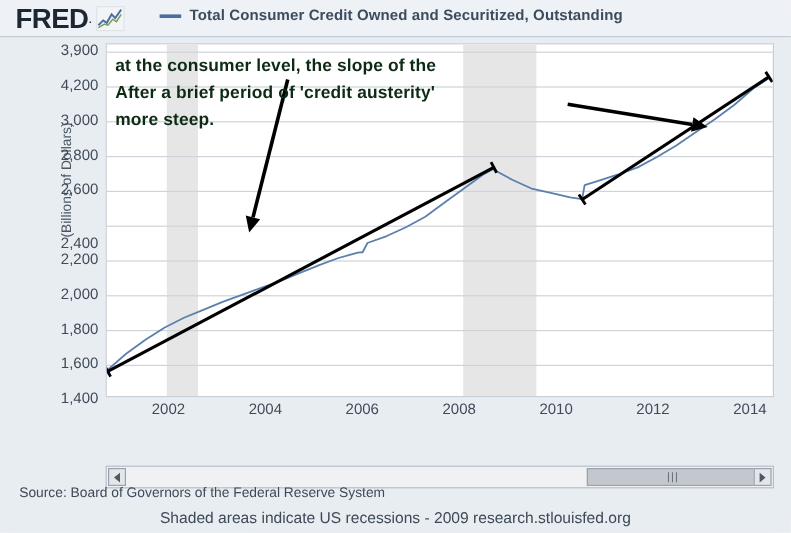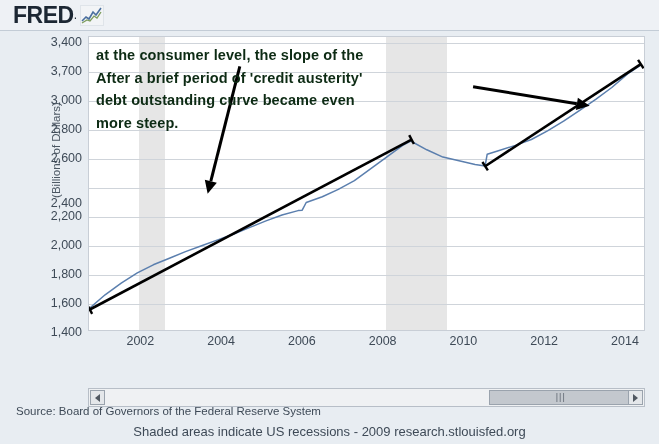--- a/index.html
+++ b/index.html
@@ -86,27 +86,31 @@
     <div class="fred-logo">
       <span class="fred-word">FRED</span>
       <span class="fred-dot">.</span>
       <span class="fred-spark">
         <svg width="22" height="19" viewBox="0 0 22 19">
           <polyline points="1,15 5,11 8,13 12,6 15,9 20,2" fill="none" stroke="#4a6f9e" stroke-width="1.6"></polyline>
           <polyline points="1,17 6,14 9,15 13,10 16,12 20,6" fill="none" stroke="#7d9c5e" stroke-width="1.3"></polyline>
         </svg>
       </span>
     </div>
+    <div class="legend">
+      <span class="legend-swatch"></span>
+      <span class="legend-label">Total Consumer Credit Owned and Securitized, Outstanding</span>
+    </div>
     <div class="header-rule"></div>
   </div>
 
   <div class="ylabel">(Billions of Dollars)</div>
   <div class="yticks">
-    <div class="ytick" style="top:6px">3,400</div>
-    <div class="ytick" style="top:35px">3,700</div>
+    <div class="ytick" style="top:6px">3,900</div>
+    <div class="ytick" style="top:35px">4,200</div>
     <div class="ytick" style="top:64px">3,000</div>
     <div class="ytick" style="top:93px">2,800</div>
     <div class="ytick" style="top:122px">2,600</div>
     <div class="ytick" style="top:167px">2,400</div>
     <div class="ytick" style="top:180px">2,200</div>
     <div class="ytick" style="top:209px">2,000</div>
     <div class="ytick" style="top:238px">1,800</div>
     <div class="ytick" style="top:267px">1,600</div>
     <div class="ytick" style="top:296px">1,400</div>
   </div>
@@ -141,21 +145,20 @@
           <polygon points="118.64130434782635,156.755 115.81170266507405,142.63291253684622 127.83455397837133,145.66788309656272" fill="#000"></polygon>
           <line x1="384.076086956524" y1="49.81" x2="487.8764519600817" y2="66.75993210972456" stroke="#000" stroke-width="3"></line>
           <polygon points="500.7065217391256,68.85499999999999 486.8772657354888,72.87888846588397 488.8756381846746,60.64097575356514" fill="#000"></polygon>
         </g>
     </svg>
   </div>
 
   <div class="annot">
     <div>at the consumer level, the slope of the</div>
     <div>After a brief period of 'credit austerity'</div>
-    <div>debt outstanding curve became even</div>
     <div>more steep.</div>
   </div>
 
   <div class="xticks">
     <div class="xtick" style="left:9.4%">2002</div>
     <div class="xtick" style="left:23.9%">2004</div>
     <div class="xtick" style="left:38.4%">2006</div>
     <div class="xtick" style="left:52.9%">2008</div>
     <div class="xtick" style="left:67.4%">2010</div>
     <div class="xtick" style="left:81.9%">2012</div>

